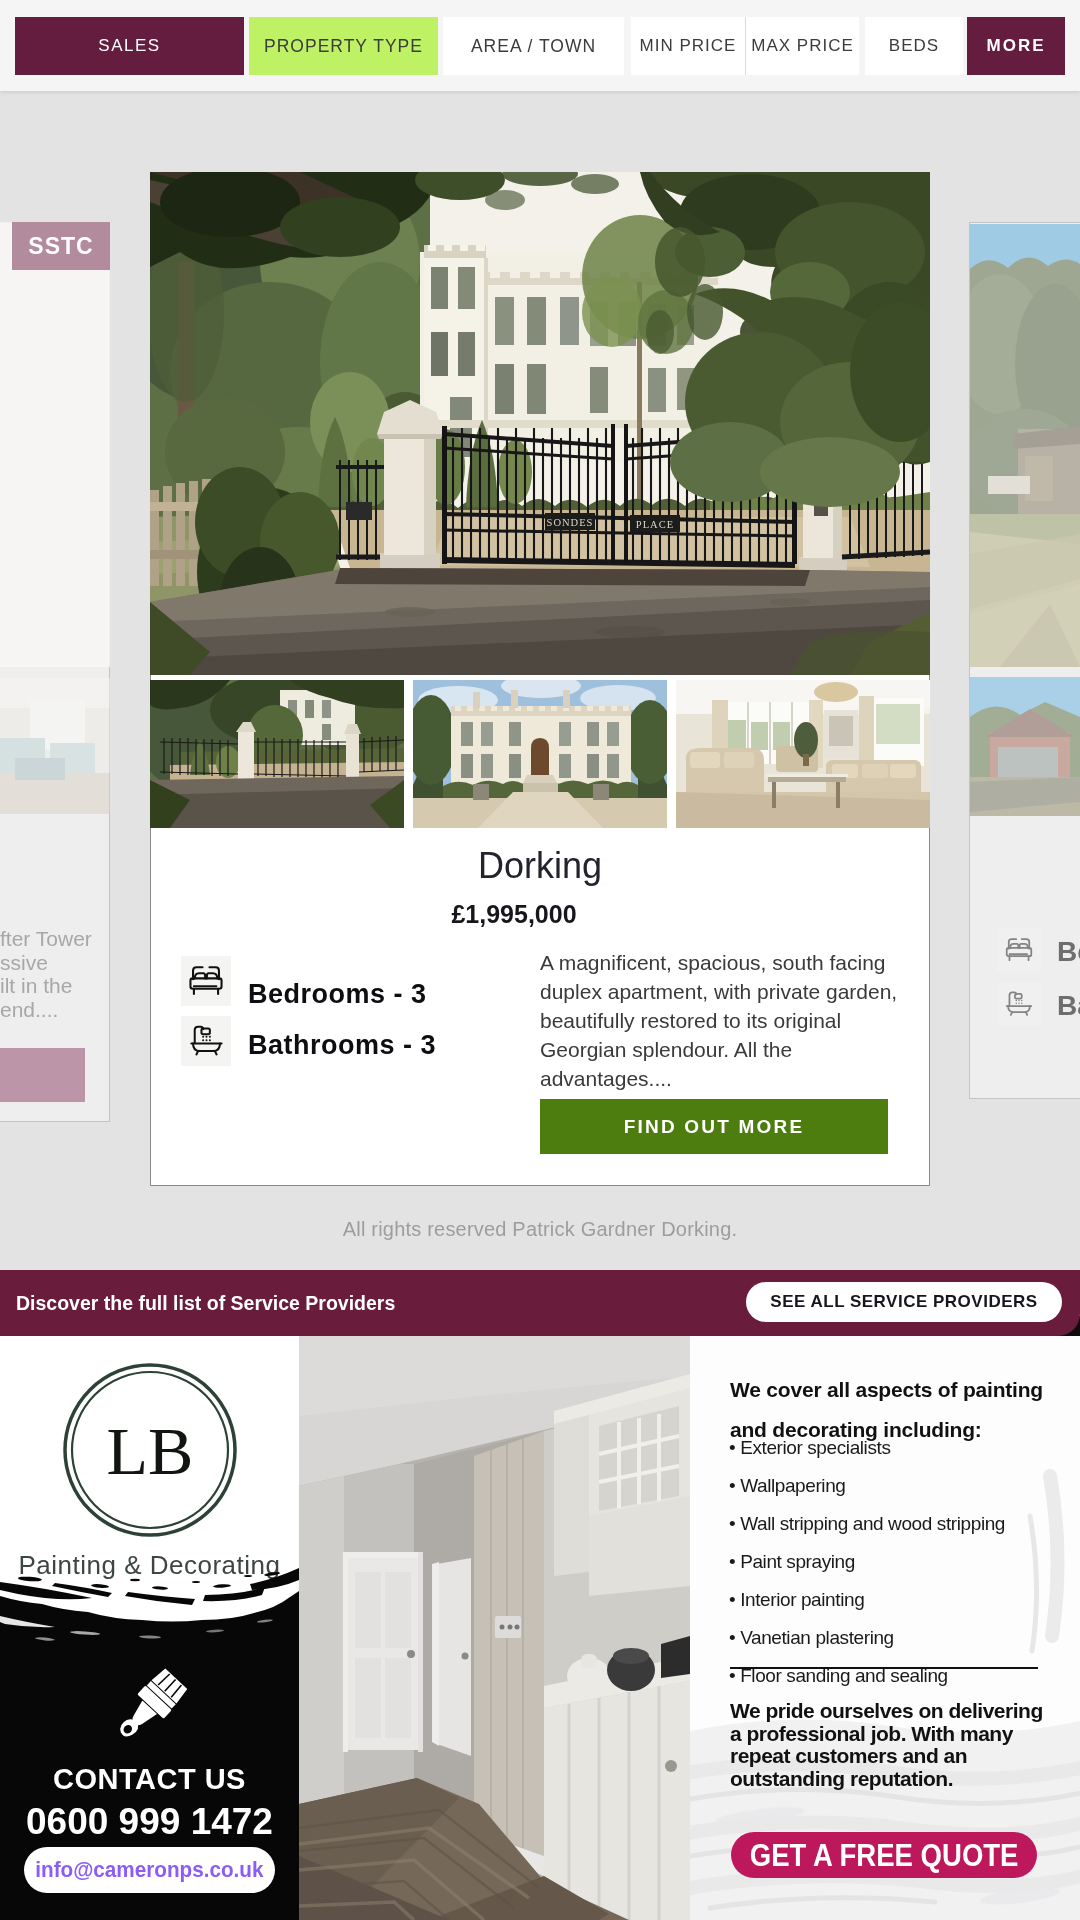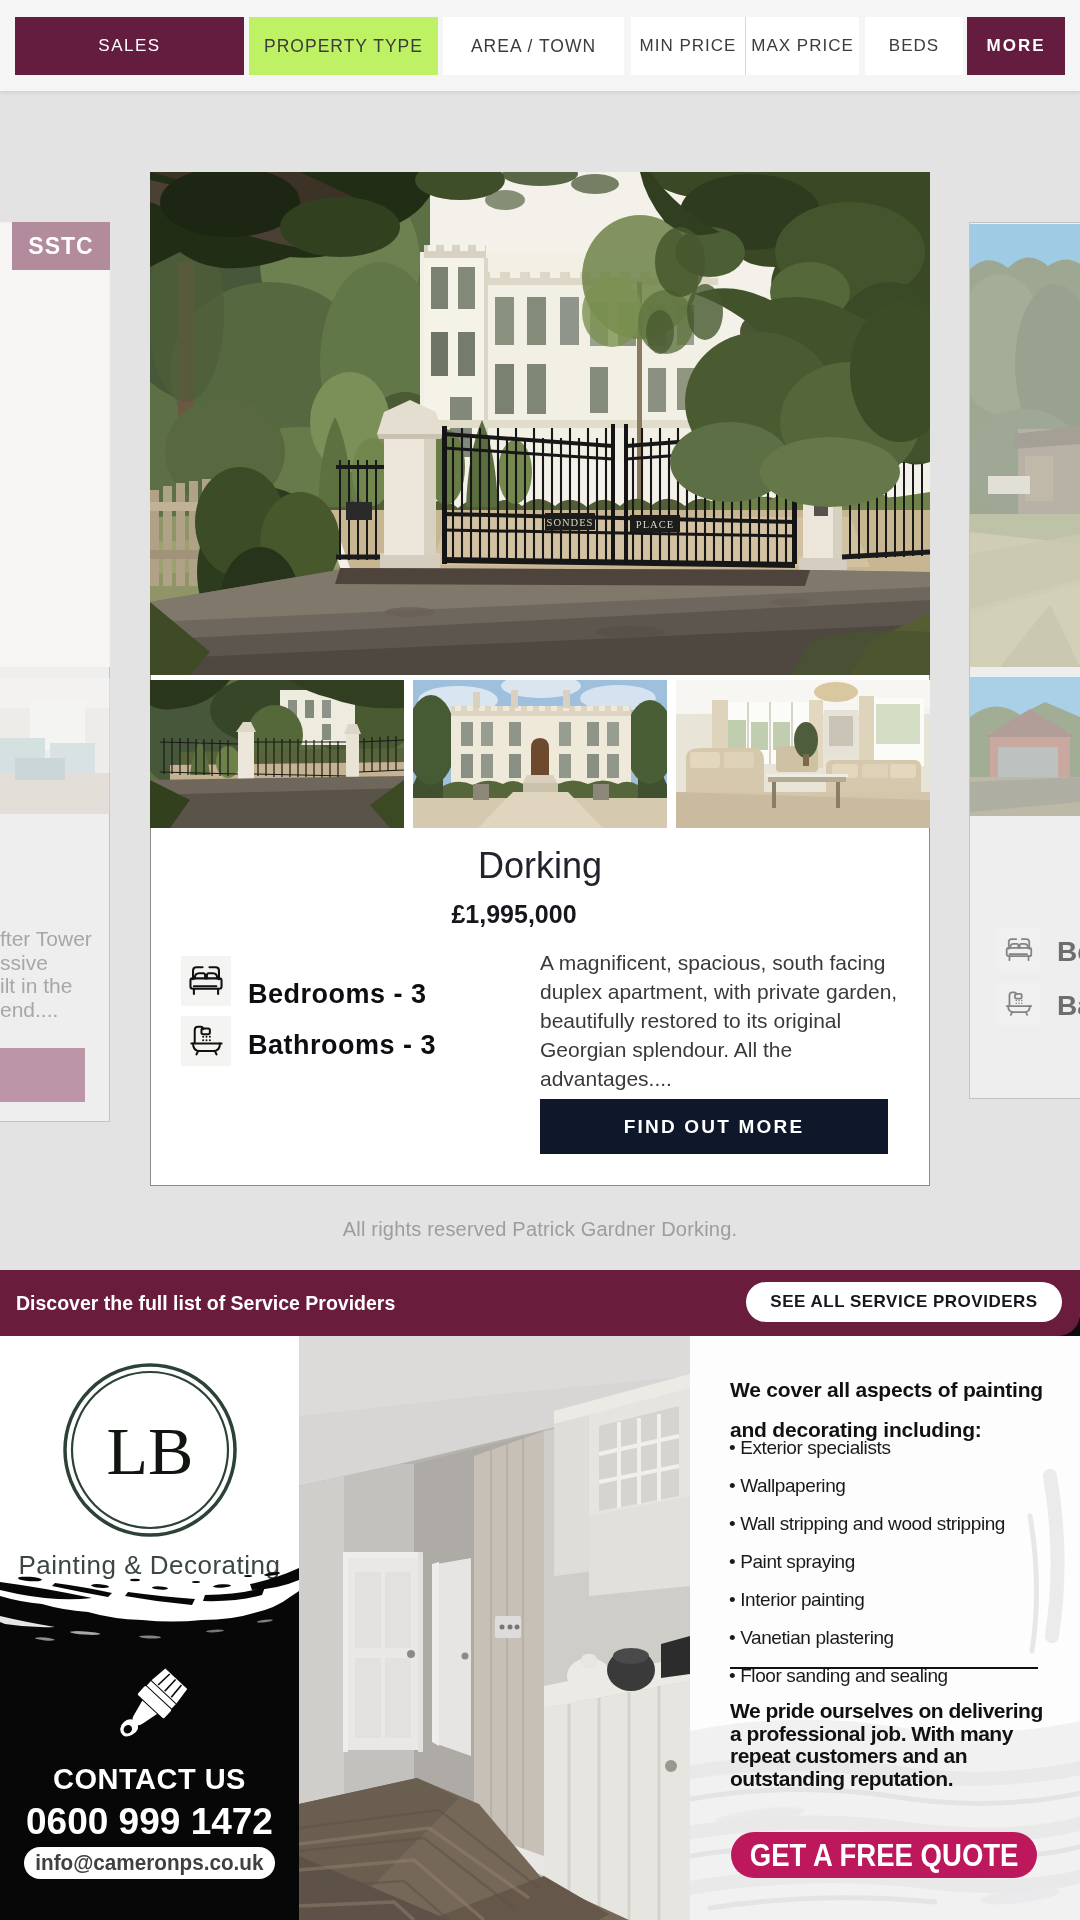--- a/index.html
+++ b/index.html
@@ -566,21 +566,21 @@
         <circle cx="22" cy="21" r="1.2"></circle>
         <circle cx="26" cy="21" r="1.2"></circle>
 </g>
 </svg>
 </div>
 
 <div class="abs" style="left:248px;top:1030px;font-size:27px;font-weight:bold;color:#0e0e12;letter-spacing:0.5px;">Bathrooms - 3</div>
 
 <div class="abs" style="left:540px;top:948px;width:390px;font-size:21px;line-height:29px;color:#3a3a3a;white-space:nowrap;">A magnificent, spacious, south facing<br>duplex apartment, with private garden,<br>beautifully restored to its original<br>Georgian splendour. All the<br>advantages....</div>
 
-<div class="abs" style="left:540px;top:1099px;width:348px;height:55px;background:#0f172a;color:#fff;font-size:19px;font-weight:bold;letter-spacing:2.2px;display:flex;align-items:center;justify-content:center;">FIND OUT MORE</div>
+<div class="abs" style="left:540px;top:1099px;width:348px;height:55px;background:#4d7c0f;color:#fff;font-size:19px;font-weight:bold;letter-spacing:2.2px;display:flex;align-items:center;justify-content:center;">FIND OUT MORE</div>
 
 <div class="abs" style="left:0;top:1218px;width:1080px;text-align:center;font-size:20px;color:#9d9d9d;letter-spacing:0.2px;">All rights reserved Patrick Gardner Dorking.</div>
 
 <div class="abs" style="left:1055px;top:1316px;width:25px;height:20px;background:#0c0c0c;"></div>
 
 <div class="abs" style="left:0;top:1270px;width:1080px;height:66px;background:#691c3c;border-bottom-right-radius:22px;"></div>
 
 <div class="abs" style="left:16px;top:1292px;font-size:19.5px;font-weight:bold;color:#fff;">Discover the full list of Service Providers</div>
 
 <div class="abs" style="left:746px;top:1282px;width:316px;height:40px;background:#fff;border-radius:20px;color:#16161e;font-size:17px;font-weight:bold;letter-spacing:0.5px;display:flex;align-items:center;justify-content:center;">SEE ALL SERVICE PROVIDERS</div>
@@ -641,21 +641,21 @@
 <path d="M46,64 Q55,67 52,77 Q49,86 42,83 Q35,79 38,70 Q40,65 46,64 Z" fill="#ffffff"></path>
 <ellipse cx="45" cy="76" rx="4" ry="4.5" fill="#070707"></ellipse>
 </g>
 </svg>
 </div>
 
 <div class="abs" style="left:0;top:1763px;width:299px;text-align:center;font-size:29px;font-weight:bold;color:#fff;letter-spacing:0.5px;">CONTACT US</div>
 
 <div class="abs" style="left:0;top:1801px;width:299px;text-align:center;font-size:37px;font-weight:bold;color:#fff;">0600 999 1472</div>
 
-<div class="abs" style="left:24px;top:1847px;width:251px;height:32px;background:#fff;border-radius:23px;color:#404040;display:flex;align-items:center;justify-content:center;">
+<div class="abs" style="left:24px;top:1847px;width:251px;height:46px;background:#fff;border-radius:23px;color:#8b5cf6;display:flex;align-items:center;justify-content:center;">
     <span style="font-size:22px;font-weight:bold;transform:scaleX(0.94);white-space:nowrap;">info@cameronps.co.uk</span>
   </div>
 
 <div class="abs" style="left:299px;top:1336px;width:391px;height:584px;">
 <svg width="391" height="584" viewBox="0 0 391 584">
 <rect width="391" height="584" fill="#b6b3af"></rect>
 
 <path d="M0,0 L391,0 L391,60 L240,95 L100,128 L0,150 Z" fill="#d7d6d4"></path>
 <path d="M0,0 L391,0 L391,40 L180,60 L0,80 Z" fill="#dcdbd9"></path>
 

